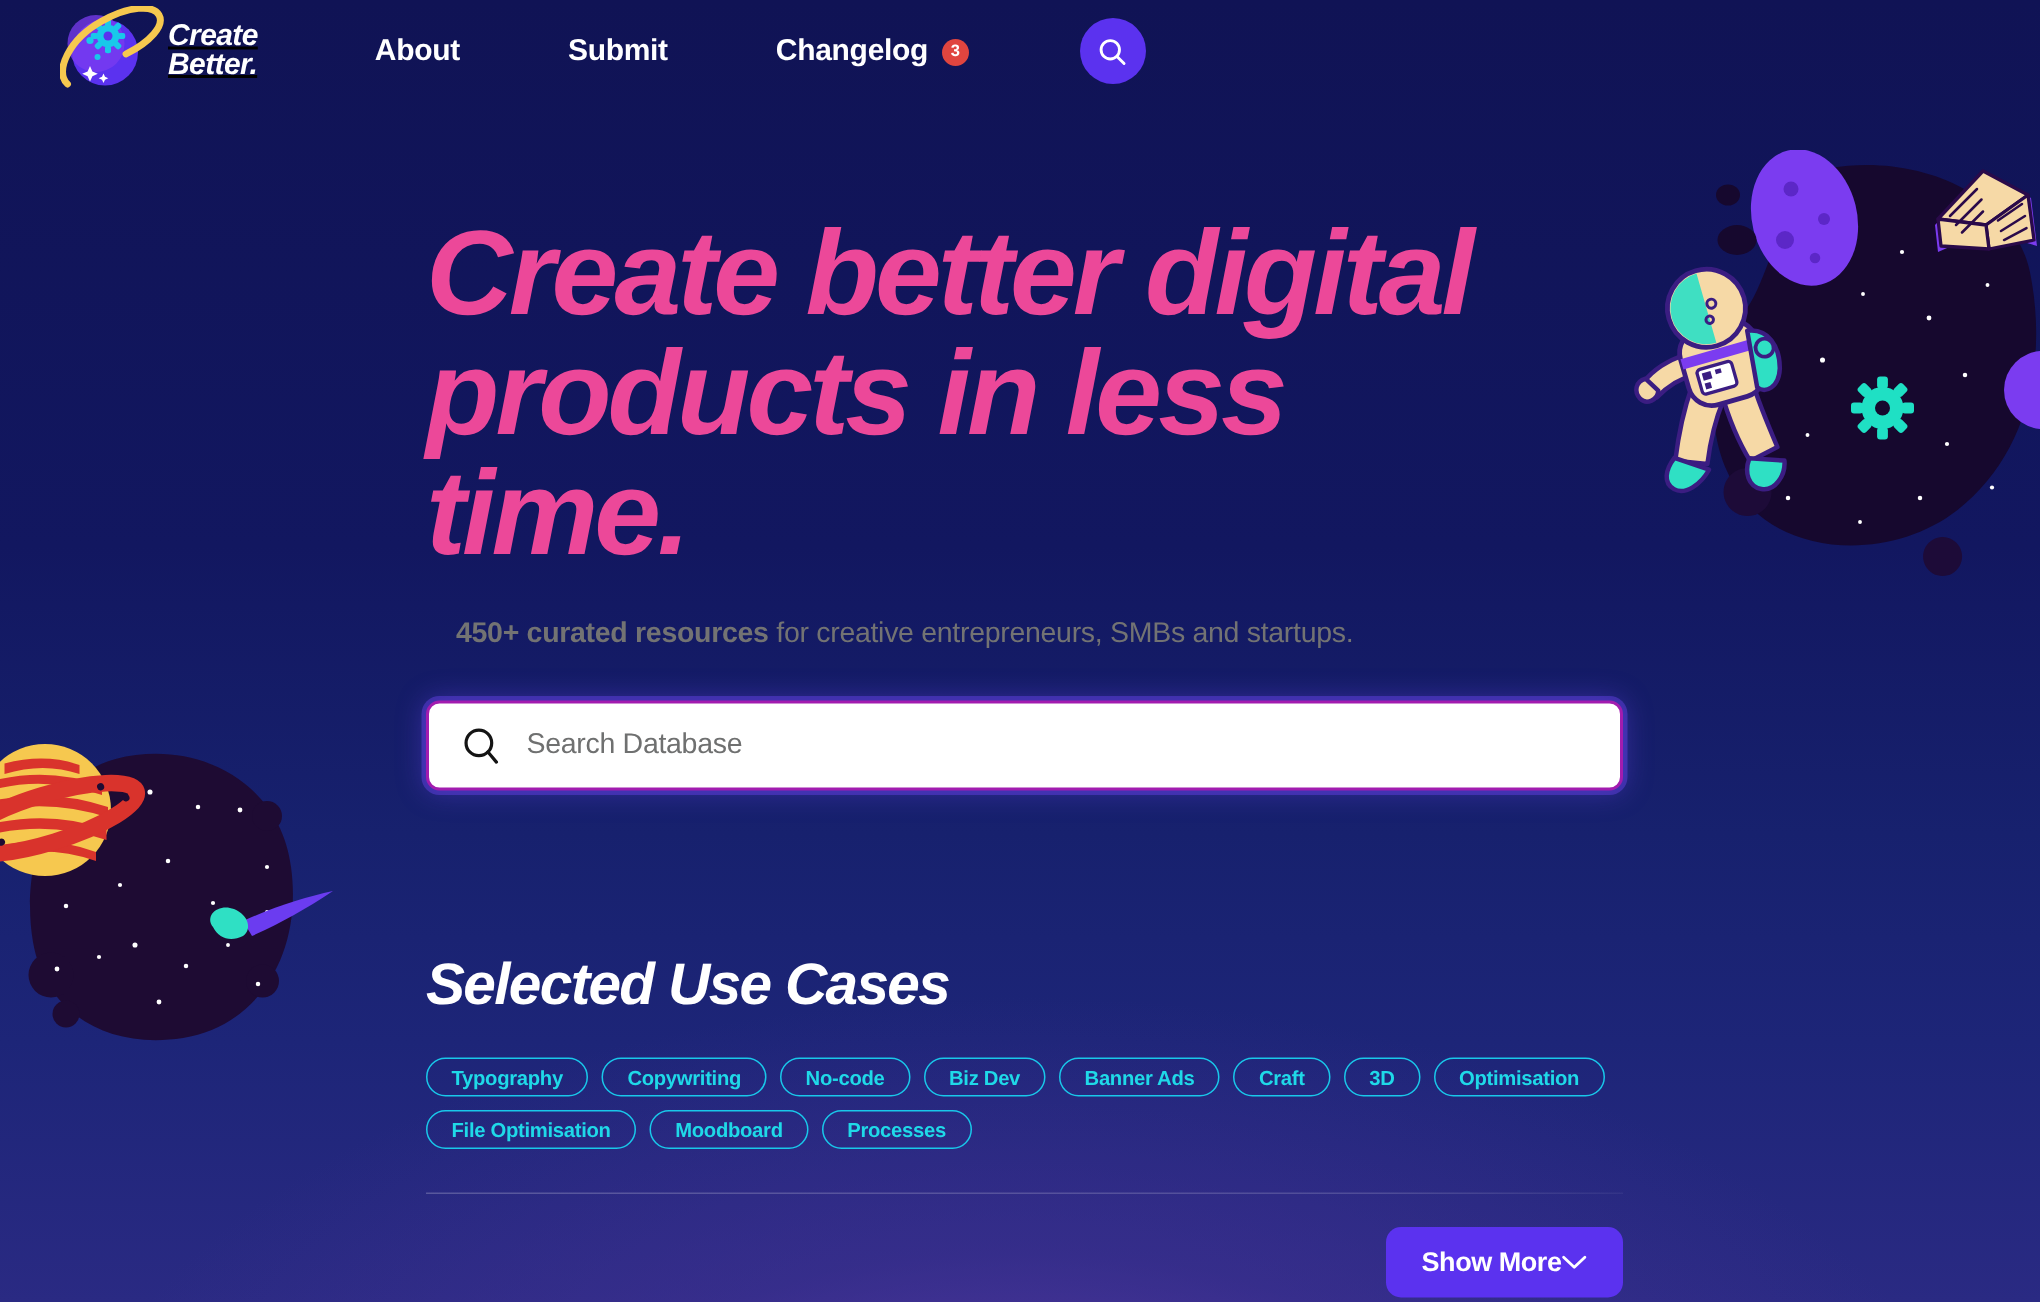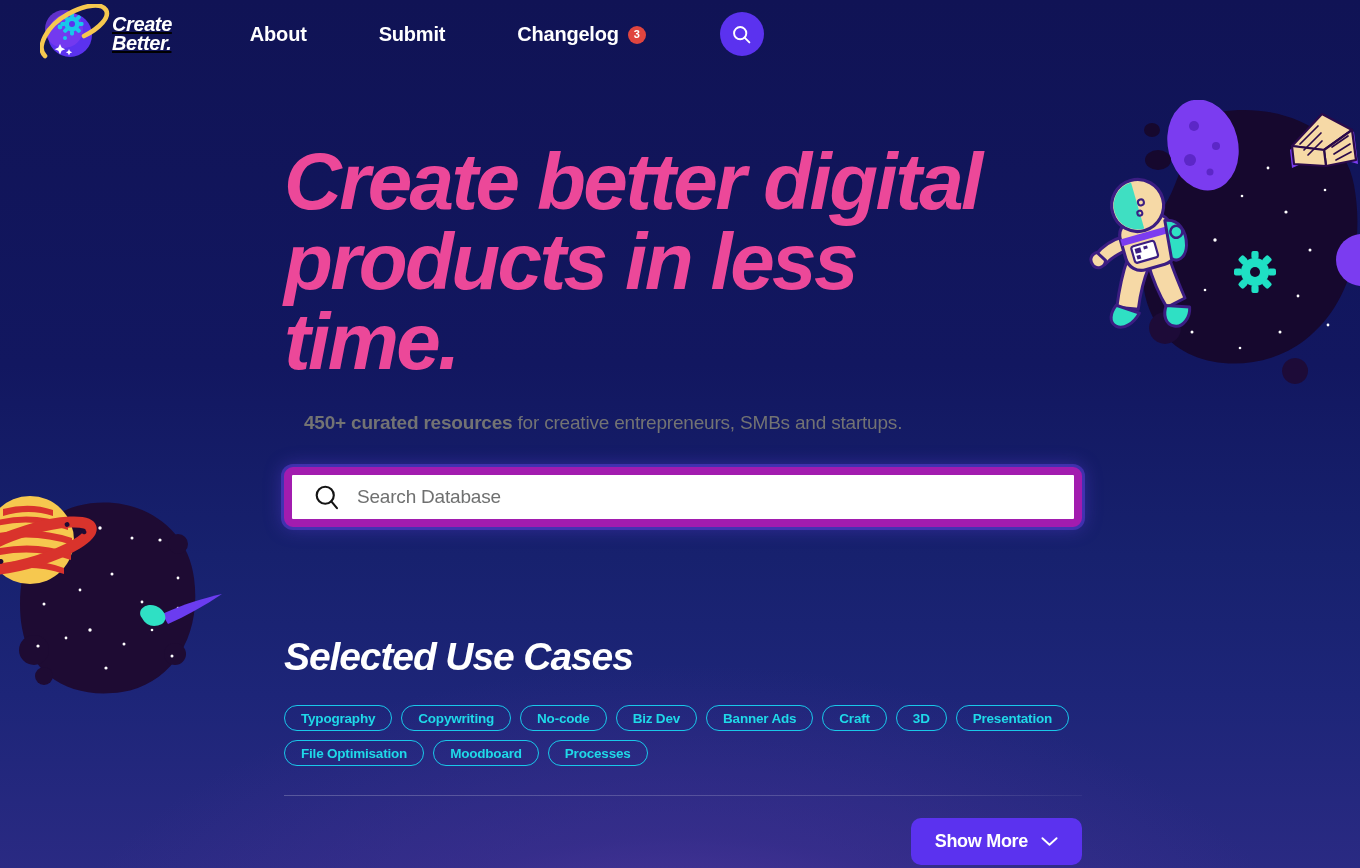--- a/index.html
+++ b/index.html
@@ -55,21 +55,21 @@
     margin-top:74px; max-width:760px;
   }
   .subhead {
     color:#737373; font-size:19px; margin-top:30px; letter-spacing:-0.2px;margin-left:20px;
   }
   .subhead b { font-weight:bold; }
 
   .search-wrap {
     margin-top:33px; width:798px; height:60px;
     background:#fff; border-radius:9px;
-    border:8px solid #a21caf;
+    border:2px solid #a21caf;
     box-shadow:0 0 0 3px rgba(111,71,245,0.40), 0 0 18px 2px rgba(111,71,245,0.35);
     display:flex; align-items:center; padding:0 22px; gap:16px;
   }
   .search-wrap input {
     border:none; outline:none; flex:1; height:100%;
     font-family:"Liberation Sans", sans-serif; font-size:19px; color:#222;
     background:transparent; letter-spacing:-0.2px;
   }
   .search-wrap input::placeholder { color:#6f7070; }
 
@@ -88,21 +88,21 @@
   }
   .divider {
     width:798px; height:1px; margin-top:29px;
     background:linear-gradient(90deg, rgba(255,255,255,0.22), rgba(255,255,255,0.16) 80%, rgba(255,255,255,0.05));
   }
   .actions { width:798px; display:flex; justify-content:flex-end; margin-top:22px; }
   .show-more {
     background:#5b32ef; color:#fff; border:none; border-radius:10px;
     height:47px; padding:0 24px; font-size:18px; font-weight:bold;
     font-family:"Liberation Sans", sans-serif; letter-spacing:-0.3px;
-    display:flex; align-items:center; gap:13px; cursor:pointer;justify-content:flex-end;
+    display:flex; align-items:center; cursor:pointer;justify-content:flex-end;
   }
 </style>
 </head>
 <body>
 
 <svg class="deco" id="deco-right" viewBox="0 0 290 290" aria-hidden="true">
   <defs>
     <clipPath id="clipR">
         <rect x="0" y="0" width="290" height="290"></rect>
       </clipPath>
@@ -335,21 +335,21 @@
   <h2 class="section-title">Selected Use Cases</h2>
 
   <div class="tags">
     <span class="tag">Typography</span>
     <span class="tag">Copywriting</span>
     <span class="tag">No-code</span>
     <span class="tag">Biz Dev</span>
     <span class="tag">Banner Ads</span>
     <span class="tag">Craft</span>
     <span class="tag">3D</span>
-    <span class="tag">Presentation</span>
+    <span class="tag">Optimisation</span>
     <span class="tag">File Optimisation</span>
     <span class="tag">Moodboard</span>
     <span class="tag">Processes</span>
   </div>
 
   <div class="divider"></div>
 
   <div class="actions">
     <button class="show-more">
       <span>Show More</span>

